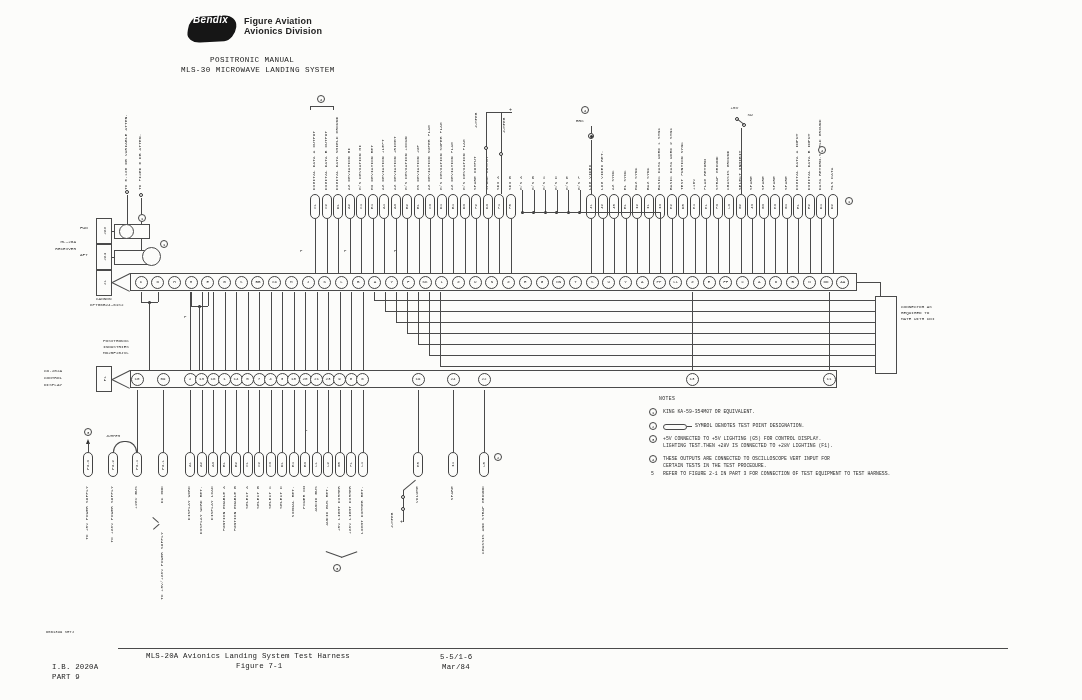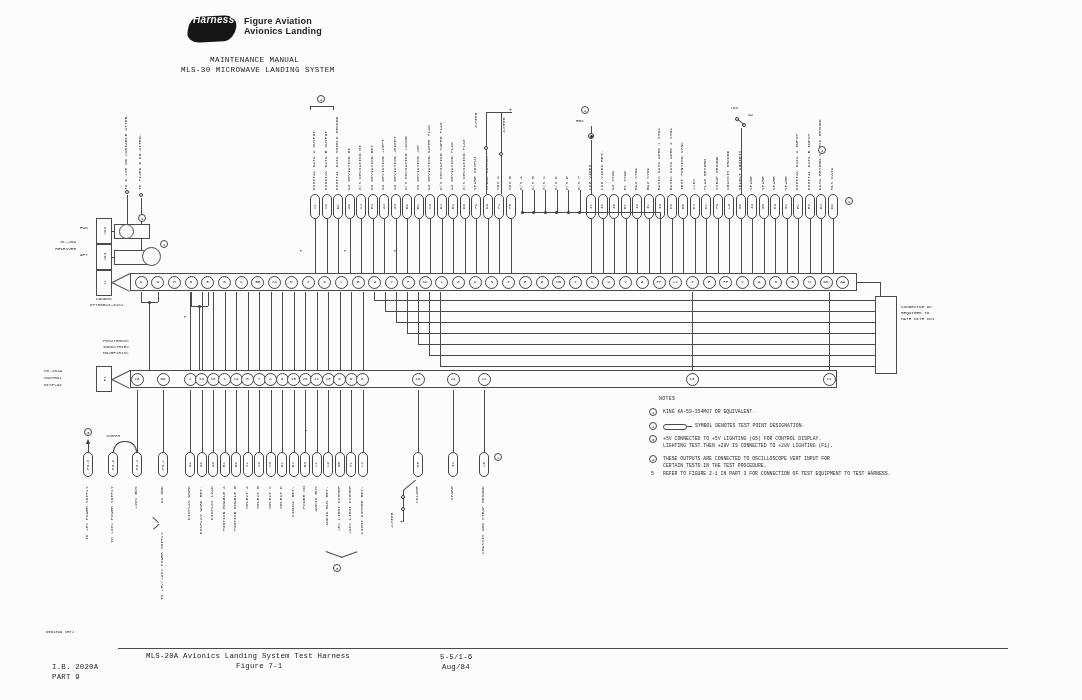--- a/index.html
+++ b/index.html
@@ -41,24 +41,24 @@
   .jumper-arc{position:absolute;border:1px solid #444;border-bottom:none;
     border-radius:12px 12px 0 0;background:transparent}
   .it{font-style:italic}
 </style>
 </head>
 <body>
 
 <div id="canvas">
 
   <div class="logo-blob"></div>
-  <div class="logo-word">Harness</div>
+  <div class="logo-word">Bendix</div>
   <div class="division" style="left:244px;top:16px">Figure Aviation</div>
-  <div class="division" style="left:244px;top:26px">Avionics Landing</div>
-  <div class="title-line" style="left:210px;top:56px">MAINTENANCE MANUAL</div>
+  <div class="division" style="left:244px;top:26px">Avionics Division</div>
+  <div class="title-line" style="left:210px;top:56px">POSITRONIC MANUAL</div>
   <div class="title-line" style="left:181px;top:66px">MLS-30 MICROWAVE LANDING SYSTEM</div>
 
   <div class="t" style="left:80px;top:226px">FWD</div>
   <div class="t" style="left:80px;top:253px">AFT</div>
   <div class="t" style="left:40px;top:240px;width:36px;text-align:right">ML-20A</div>
   <div class="t" style="left:40px;top:247px;width:36px;text-align:right">RECEIVER</div>
   <div class="vbox" style="left:96px;top:218px;width:16px;height:26px">
       <span>J23</span>
     </div>
   <div class="vbox" style="left:96px;top:244px;width:16px;height:26px">
@@ -87,21 +87,21 @@
 
   <div class="t n" style="left:659px;top:396px;letter-spacing:.4px">NOTES</div>
 
   <div class="t" style="left:46px;top:630px;font-size:3.9px">D5613U9 SHTJ</div>
   <div class="hl" style="left:118px;top:648px;width:890px"></div>
   <div class="footer-txt" style="left:146px;top:652px">MLS-20A Avionics Landing System Test Harness</div>
   <div class="footer-txt" style="left:236px;top:662px">Figure 7-1</div>
   <div class="footer-txt" style="left:52px;top:663px">I.B. 2020A</div>
   <div class="footer-txt" style="left:52px;top:673px">PART 9</div>
   <div class="footer-txt" style="left:440px;top:653px">5-5/1-6</div>
-  <div class="footer-txt" style="left:442px;top:663px">Aug/84</div>
+  <div class="footer-txt" style="left:442px;top:663px">Mar/84</div>
 <div class="vlabel" style="left: 312px; top: 96px; height: 94px;">DIGITAL DATA A OUTPUT</div>
     <div class="tp" style="left: 310px; top: 194px;">
       <span>C1</span>
     </div>
     <div class="vl" style="left: 315px; top: 219px; height: 54px;"></div>
     <div class="vlabel" style="left: 323.5px; top: 96px; height: 94px;">DIGITAL DATA B OUTPUT</div>
     <div class="tp" style="left: 321.5px; top: 194px;">
       <span>C2</span>
     </div>
     <div class="vl" style="left: 326.5px; top: 219px; height: 54px;"></div>

